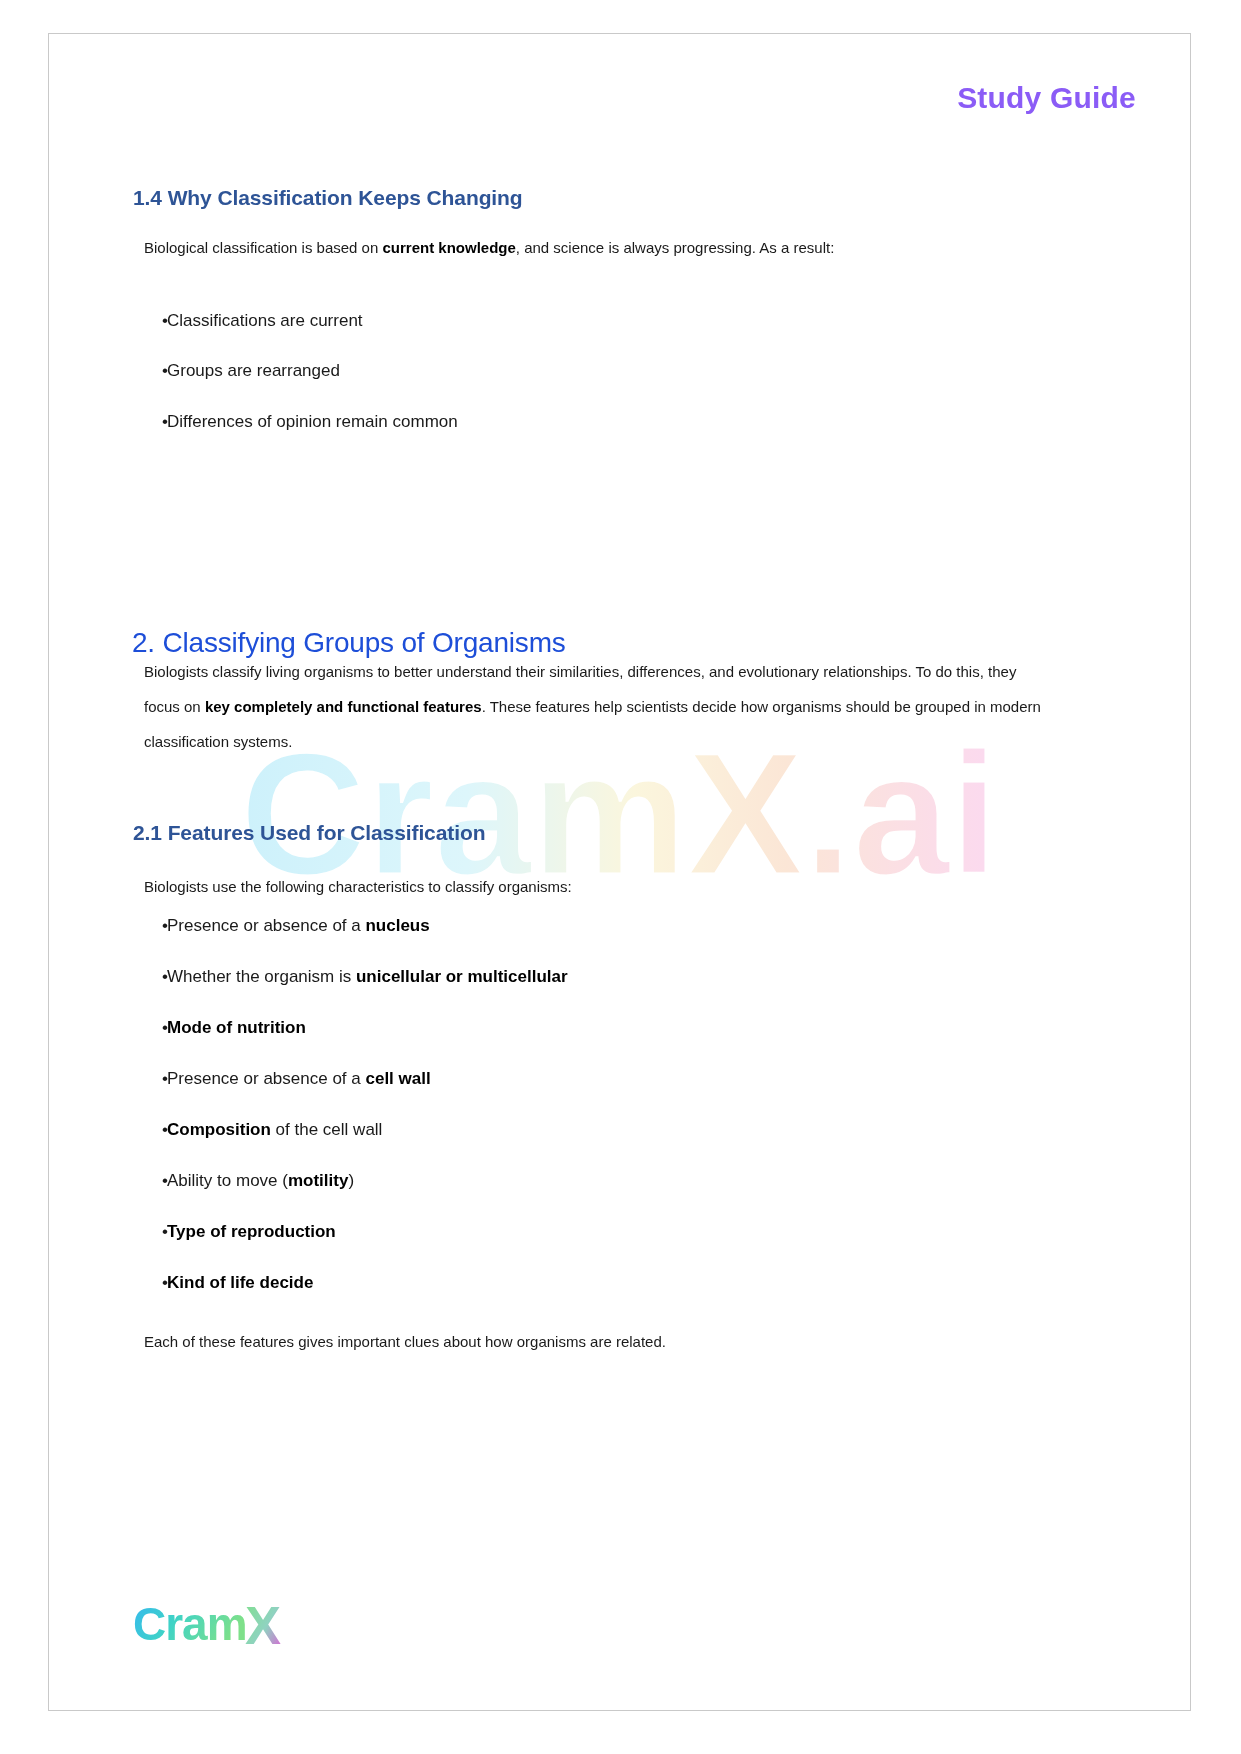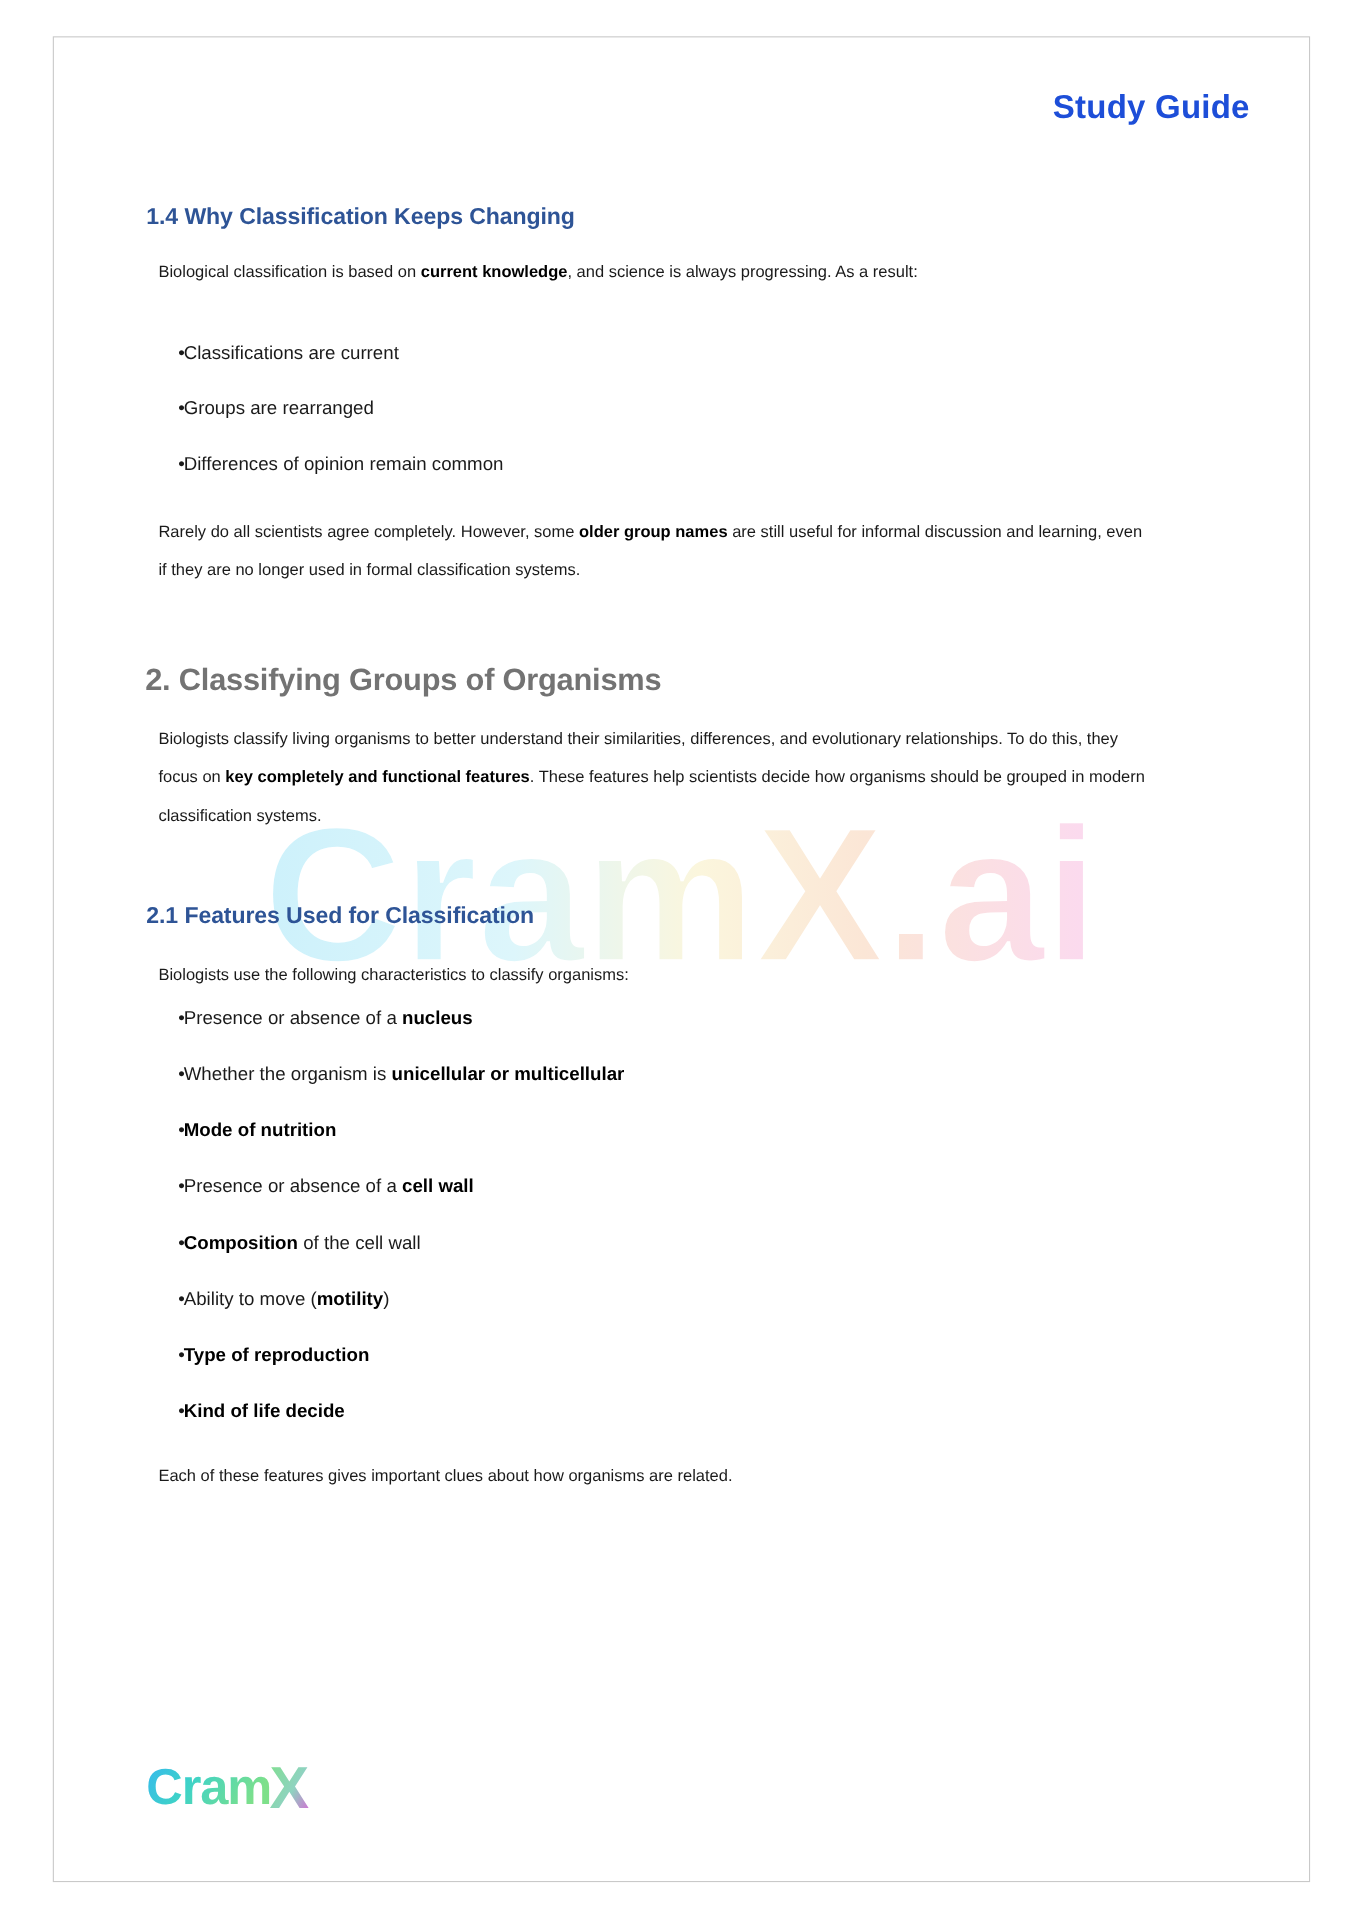--- a/index.html
+++ b/index.html
@@ -39,45 +39,46 @@
   }
   .watermark svg { display: block; width: 100%; height: 100%; }
 
   
   .doc-title {
     position: absolute;
     right: 54px;
     top: 47px;
     font-size: 30px;
     font-weight: bold;
-    color: #1d4ed8;
+    color: #8b5cf6;
     letter-spacing: 0.2px;
     z-index: 3;
   }
 
   
   .h3 {
     position: absolute;
     left: 84px;
     font-size: 21px;
     font-weight: bold;
     color: #2e5496;
     letter-spacing: -0.1px;
     z-index: 3;
     white-space: nowrap;
   }
   .h2 {
     position: absolute;
     left: 83px;
     font-size: 28px;
-    font-weight: bold;
-    color: #737373;
+    font-weight: normal;
+    color: #1d4ed8;
     letter-spacing: -0.2px;
     z-index: 3;
     white-space: nowrap;
+    margin-top: 25px;
   }
 
   
   .para {
     position: absolute;
     left: 95px;
     width: 900px;
     font-size: 15px;
     line-height: 35px;
     color: #1a1a1a;
@@ -156,23 +157,20 @@
   </div>
   <div class="bullet" style="top:327px;">
     <span class="dot">•</span>
     <span class="btxt">Groups are rearranged</span>
   </div>
   <div class="bullet" style="top:378px;">
     <span class="dot">•</span>
     <span class="btxt">Differences of opinion remain common</span>
   </div>
 
-  <div class="para" style="top:432px;">
-    <span>Rarely do all scientists agree completely. However, some </span><b>older group names</b><span> are still useful for informal discussion and learning, even if they are no longer used in formal classification systems.</span>
-  </div>
 
   <div class="h2" style="top:568px;">2. Classifying Groups of Organisms</div>
 
   <div class="para" style="top:620px; width:905px;">
     <span>Biologists classify living organisms to better understand their similarities, differences, and evolutionary relationships. To do this, they focus on </span><b>key completely and functional features</b><span>. These features help scientists decide how organisms should be grouped in modern classification systems.</span>
   </div>
 
   <div class="h3" style="top:787px;">2.1 Features Used for Classification</div>
 
   <div class="para" style="top:835px;">Biologists use the following characteristics to classify organisms:</div>

